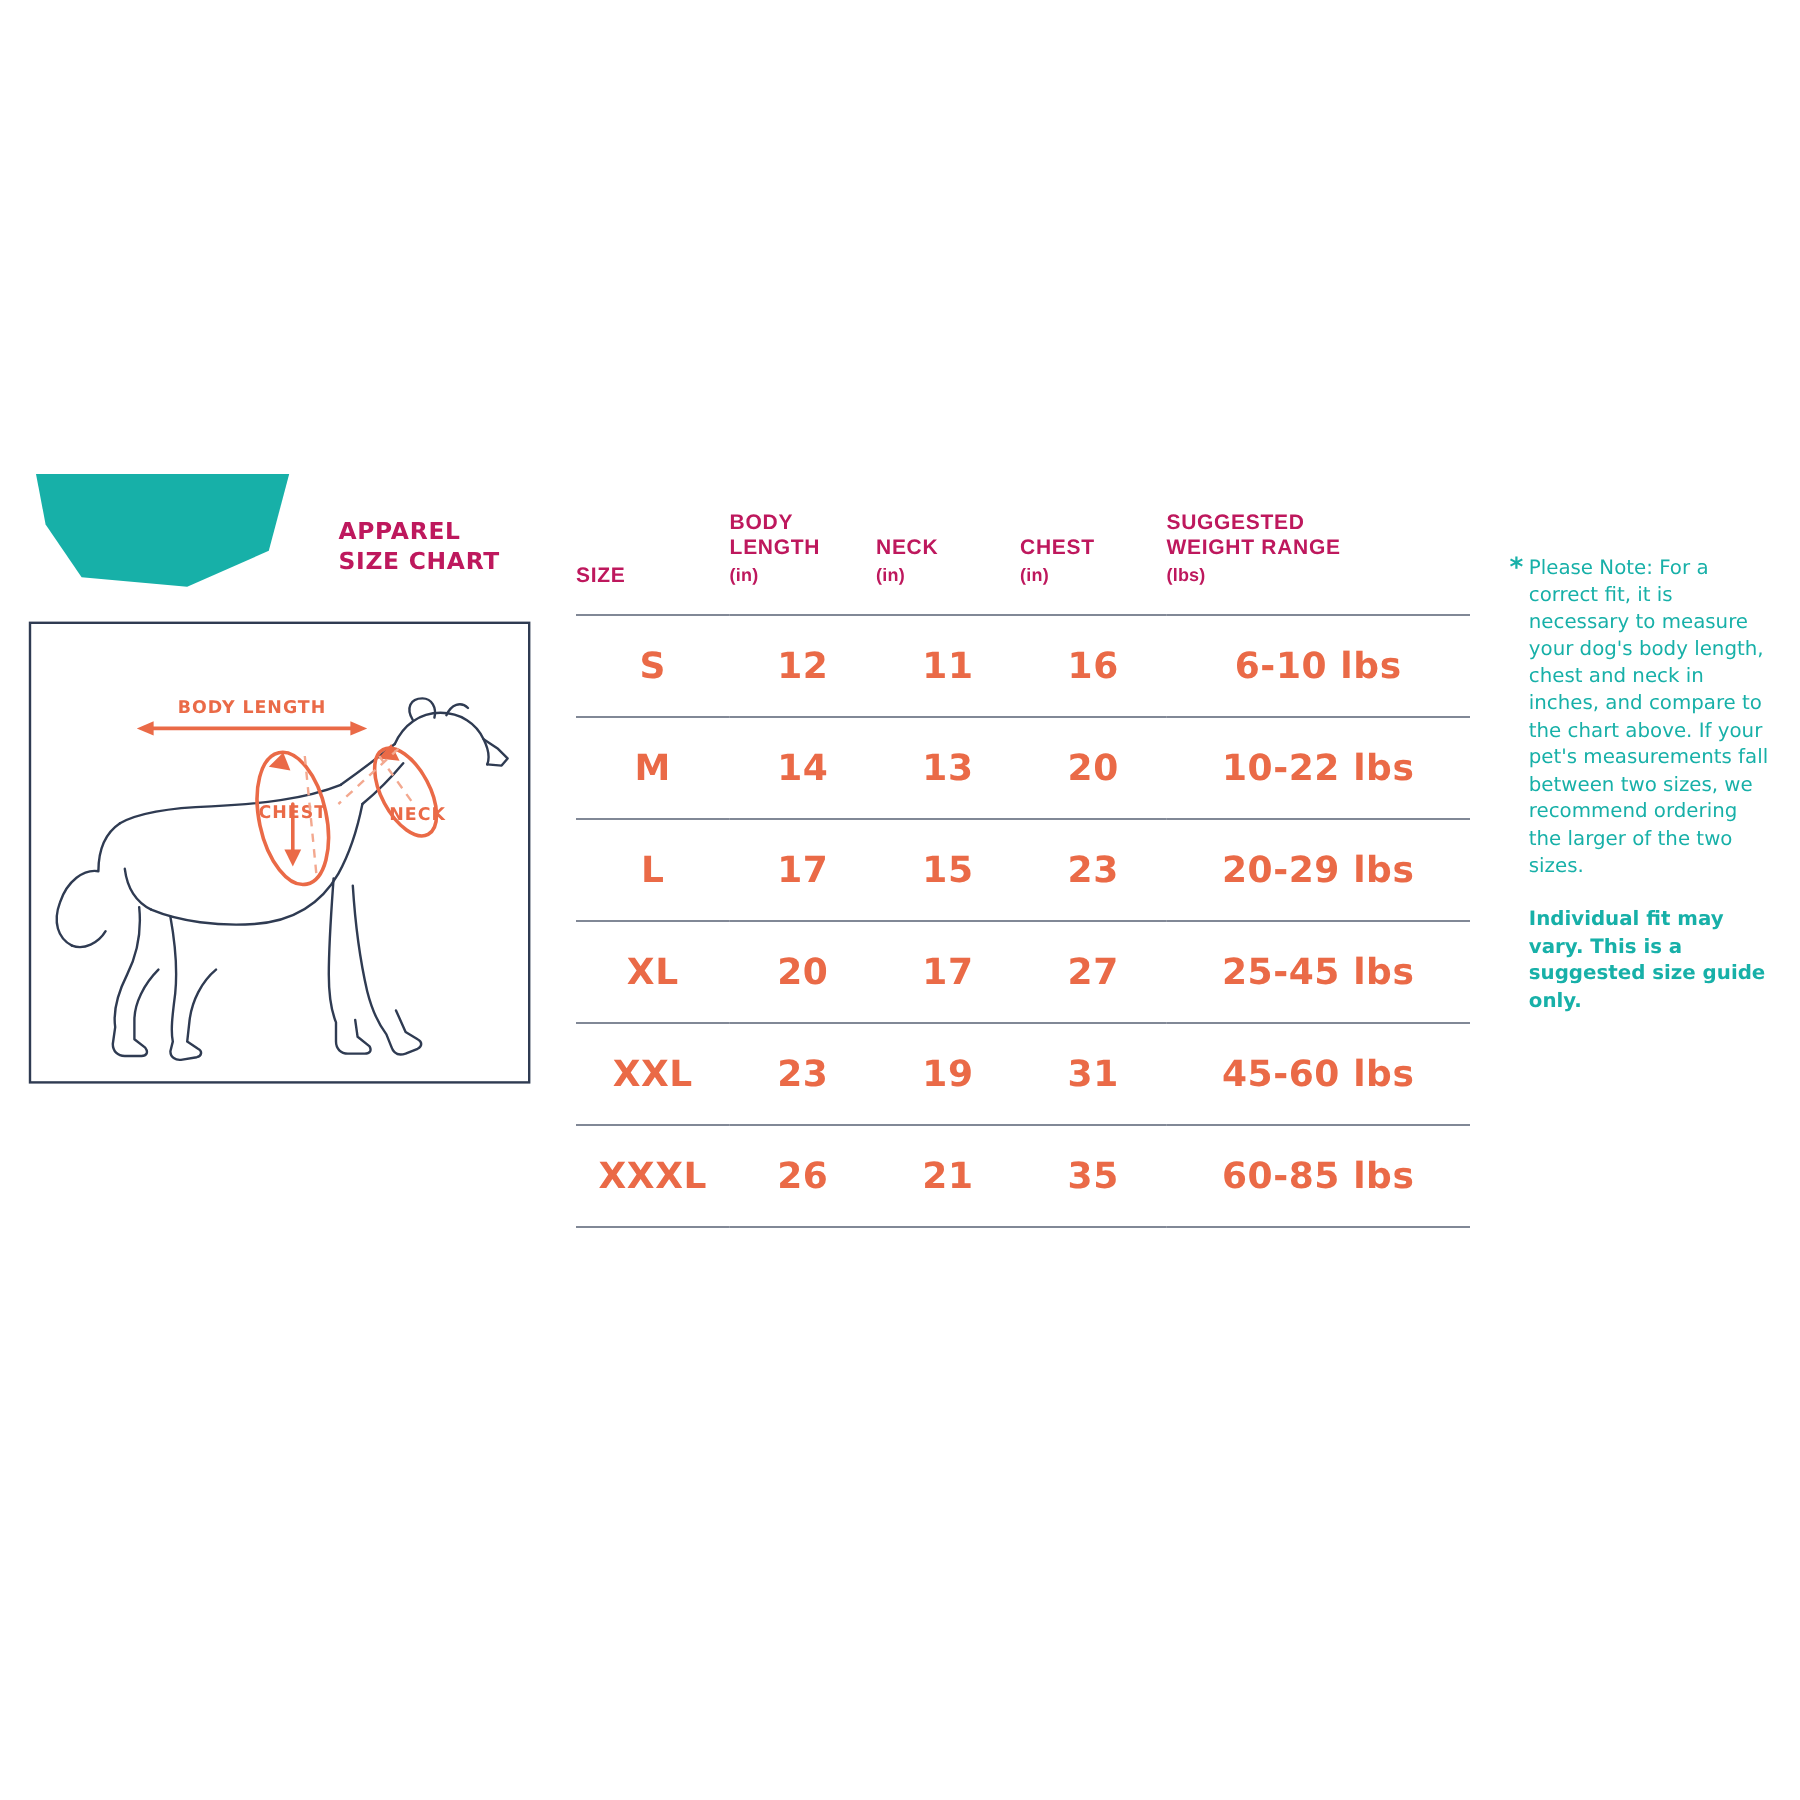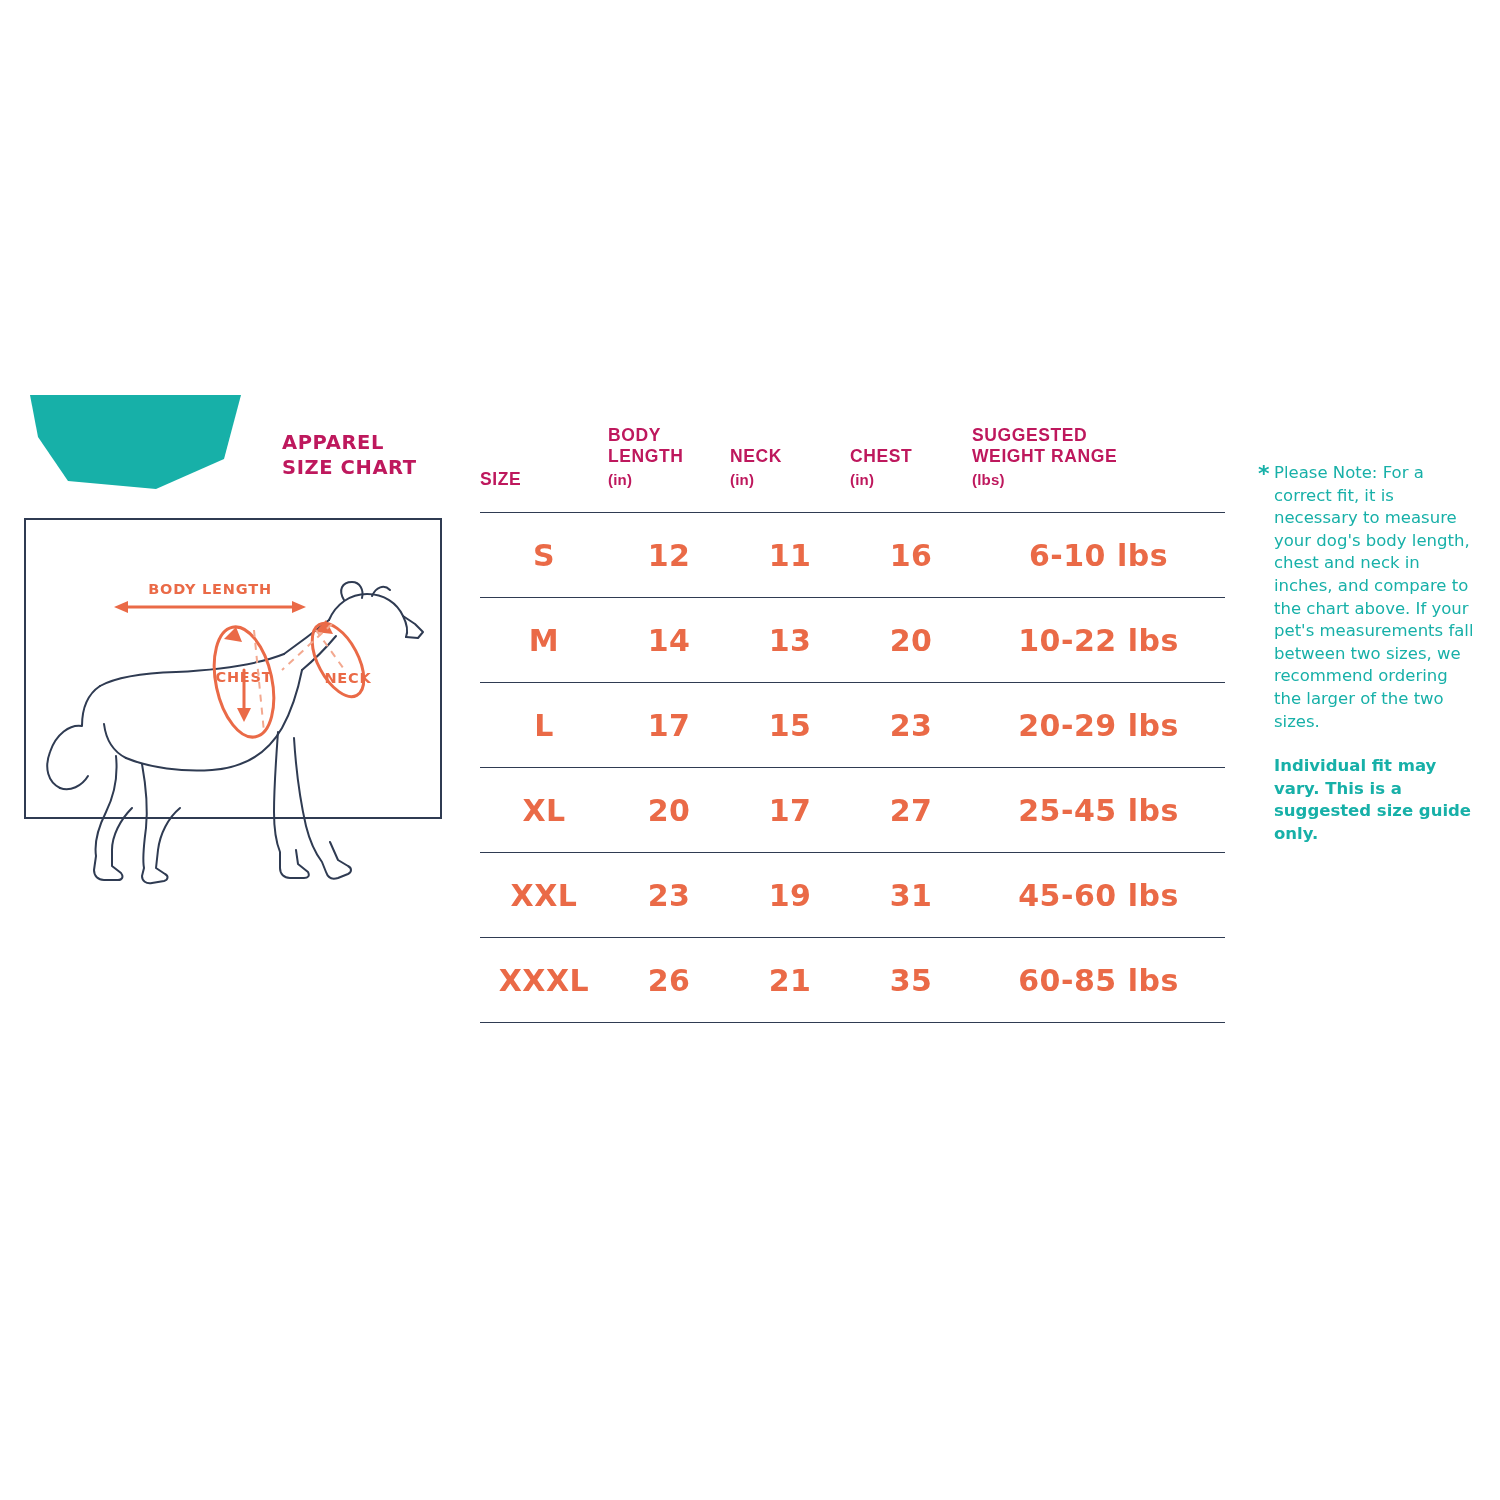--- a/index.html
+++ b/index.html
@@ -65,21 +65,21 @@
     line-height: 25px;
     letter-spacing: 0.6px;
   }
 
   
   #dog-box {
     position: absolute;
     left: 24px;
     top: 518px;
     width: 418px;
-    height: 301px;
+    height: 385px;
     border: 2px solid #2f3b52;
     box-sizing: border-box;
   }
   #dog-svg {
     position: absolute;
     left: 0;
     top: 0;
   }
 
   

